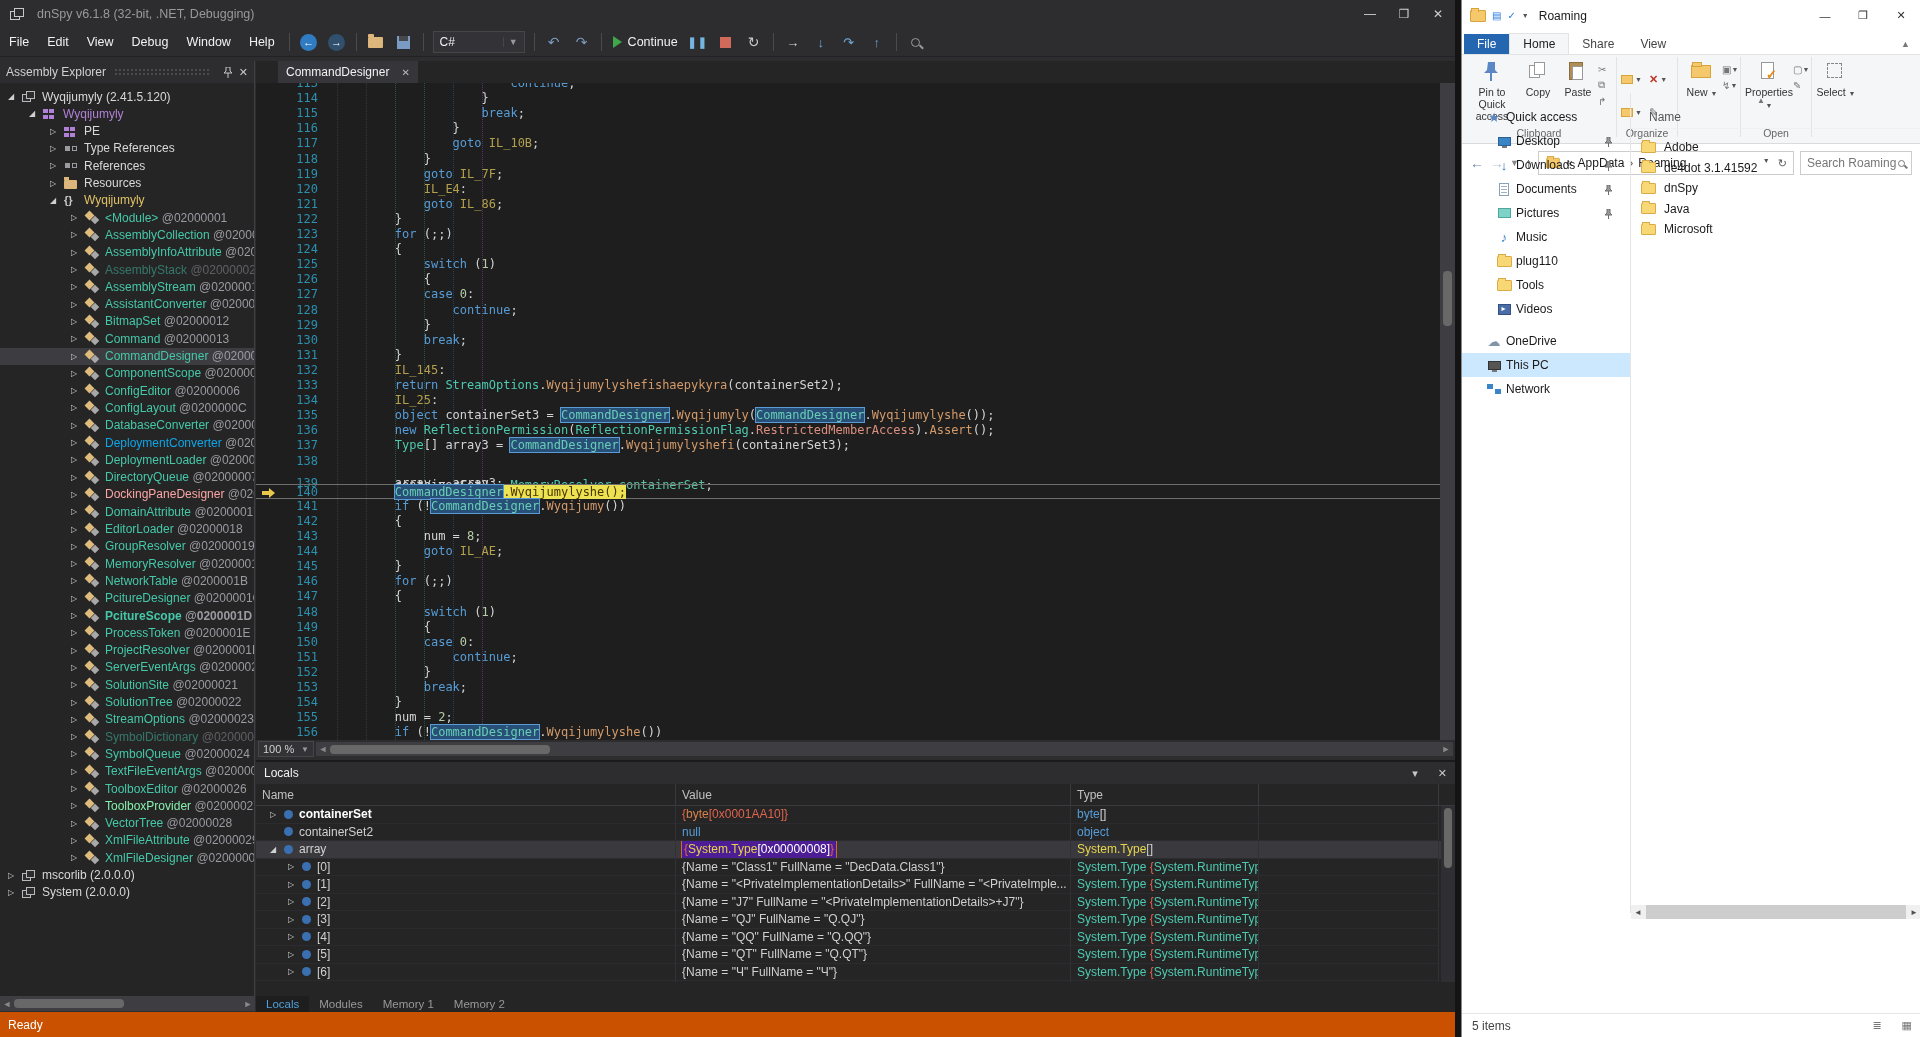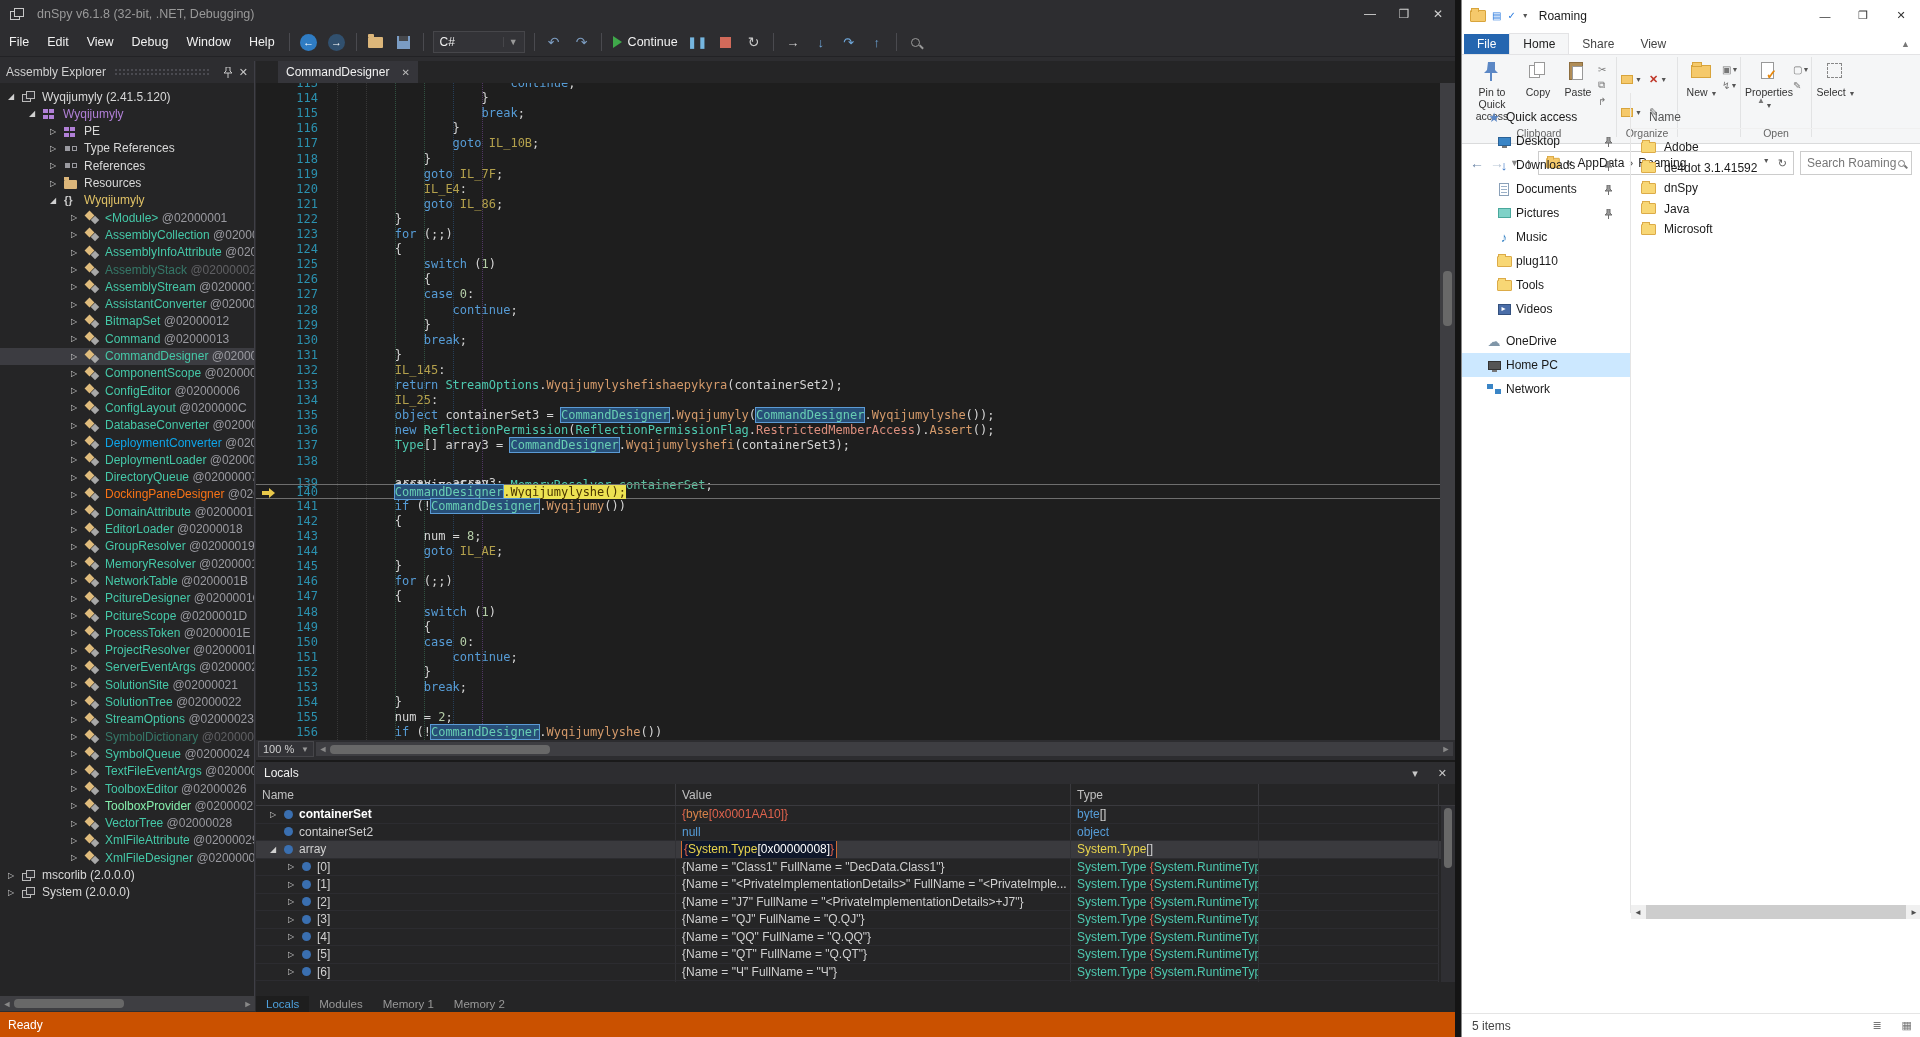--- a/index.html
+++ b/index.html
@@ -104,21 +104,21 @@
   .lrow { position:absolute; left:0; width:100%; height:17.5px; font-size:12px; color:#d0d0d0; }
   .lrow.sel { background:#3a3a3e; }
   .lrow .cell { position:absolute; top:0; height:100%; display:flex; align-items:center; overflow:hidden; white-space:nowrap; border-right:1px solid #323236; border-bottom:1px solid #2c2c30; padding-left:6px; }
   .lrow .c-name { left:0; width:420px; }
   .lrow .c-val  { left:420px; width:395px; }
   .lrow .c-type { left:815px; width:188px; }
   .l-arrow { font-size:8px; color:#d0d0d0; width:12px; display:inline-block; }
   .l-circ { width:9px; height:9px; border-radius:50%; background:#3a6fb0; display:inline-block; margin:0 6px 0 2px; }
   .lv-red{color:#e0634d} .lv-or{color:#d7824a} .lv-kw{color:#569cd6} .lv-pl{color:#d0d0d0}
   .lv-gr{color:#4ec9b0} .lv-yel{color:#e8d44d} .lv-wh{color:#fff}
-  .valbox { background:#0f172a; outline:1px solid #cd6a32; padding:12px 2px; }
+  .valbox { background:#4c1d95; outline:1px solid #cd6a32; padding:12px 2px; }
   #locals-vscroll { position:absolute; right:0; top:44px; width:14px; height:176px; background:#2f2f33; }
   #locals-vscroll .sb-thumb { position:absolute; left:3px; top:2px; width:8px; height:60px; }
 
   #bottom-tabs { position:absolute; left:256px; top:996px; width:1199px; height:16px; background:#252526; display:flex; align-items:center; }
   .btab { font-size:11.5px; color:#999; padding:0 10px; height:100%; display:flex; align-items:center; }
   .btab.active { color:#4ea1dc; background:#1e1e1e; }
 
   #dn-status { position:absolute; left:0; top:1012px; width:1455px; height:25px; background:#ca5100; display:flex; align-items:center; }
   #dn-status span { color:#fff; font-size:12px; margin-left:8px; }
 
@@ -488,21 +488,21 @@
             <b></b>
           </span>
           <span class="tr-text" style="left: 105px;"><span style="color:#45c8a8">DirectoryQueue</span> <span class="tr-suffix">@02000007</span></span>
         </div>
         <div class="tree-row" style="top: 400.9px;">
           <span class="tr-arrow" style="left: 71px;">▷</span>
           <span class="tr-ico ico-cls" style="left: 85px;">
             <i></i>
             <b></b>
           </span>
-          <span class="tr-text" style="left: 105px;"><span style="color:#f97316">DockingPaneDesigner</span> <span class="tr-suffix">@02000011</span></span>
+          <span class="tr-text" style="left: 105px;"><span style="color:#fca5a5">DockingPaneDesigner</span> <span class="tr-suffix">@02000011</span></span>
         </div>
         <div class="tree-row" style="top: 418.2px;">
           <span class="tr-arrow" style="left: 71px;">▷</span>
           <span class="tr-ico ico-cls" style="left: 85px;">
             <i></i>
             <b></b>
           </span>
           <span class="tr-text" style="left: 105px;"><span style="color:#45c8a8">DomainAttribute</span> <span class="tr-suffix">@02000017</span></span>
         </div>
         <div class="tree-row" style="top: 435.5px;">
@@ -544,21 +544,21 @@
             <b></b>
           </span>
           <span class="tr-text" style="left: 105px;"><span style="color:#45c8a8">PcitureDesigner</span> <span class="tr-suffix">@0200001C</span></span>
         </div>
         <div class="tree-row" style="top: 522px;">
           <span class="tr-arrow" style="left: 71px;">▷</span>
           <span class="tr-ico ico-cls" style="left: 85px;">
             <i></i>
             <b></b>
           </span>
-          <span class="tr-text" style="left: 105px;"><span style="color:#45c8a8">PcitureScope</span> <span class="tr-suffix">@0200001D</span></span>
+          <span class="tr-text" style="left: 105px; font-weight: bold;"><span style="color:#45c8a8">PcitureScope</span> <span class="tr-suffix">@0200001D</span></span>
         </div>
         <div class="tree-row" style="top: 539.3px;">
           <span class="tr-arrow" style="left: 71px;">▷</span>
           <span class="tr-ico ico-cls" style="left: 85px;">
             <i></i>
             <b></b>
           </span>
           <span class="tr-text" style="left: 105px;"><span style="color:#45c8a8">ProcessToken</span> <span class="tr-suffix">@0200001E</span></span>
         </div>
         <div class="tree-row" style="top: 556.6px;">
@@ -1167,21 +1167,21 @@
         <div class="nav-item" style="top: 224px;">
           <span class="ni-ico" style="left: 24px;">
             <span class="mini-cloud">☁</span>
           </span>
           <span class="ni-text" style="left: 44px;">OneDrive</span>
         </div>
         <div class="nav-item sel" style="top: 248px;">
           <span class="ni-ico" style="left: 24px;">
             <span class="mini-mon" style="background:#555;border-color:#333"></span>
           </span>
-          <span class="ni-text" style="left: 44px;">Home PC</span>
+          <span class="ni-text" style="left: 44px;">This PC</span>
         </div>
         <div class="nav-item" style="top: 272px;">
           <span class="ni-ico" style="left: 24px;">
             <span class="mini-net">
               <i></i>
               <b></b>
             </span>
           </span>
           <span class="ni-text" style="left: 44px;">Network</span>
         </div>

